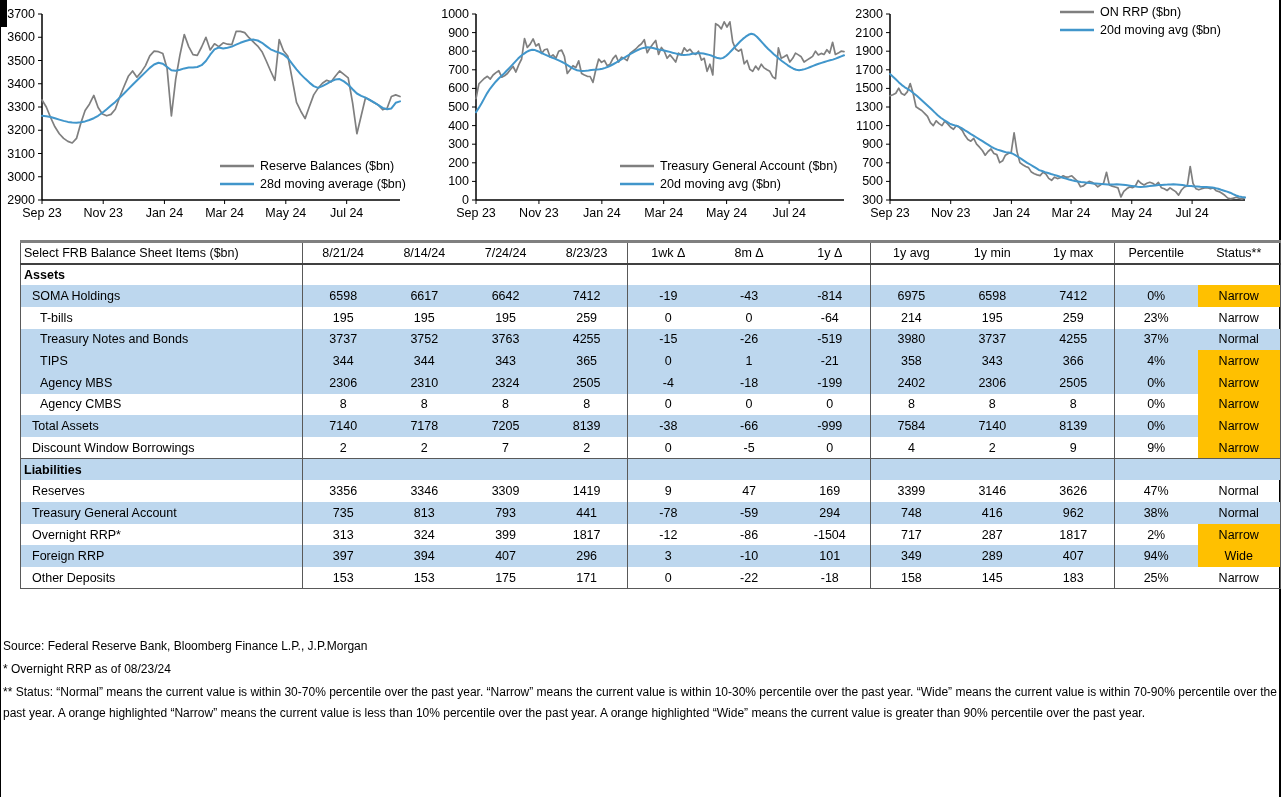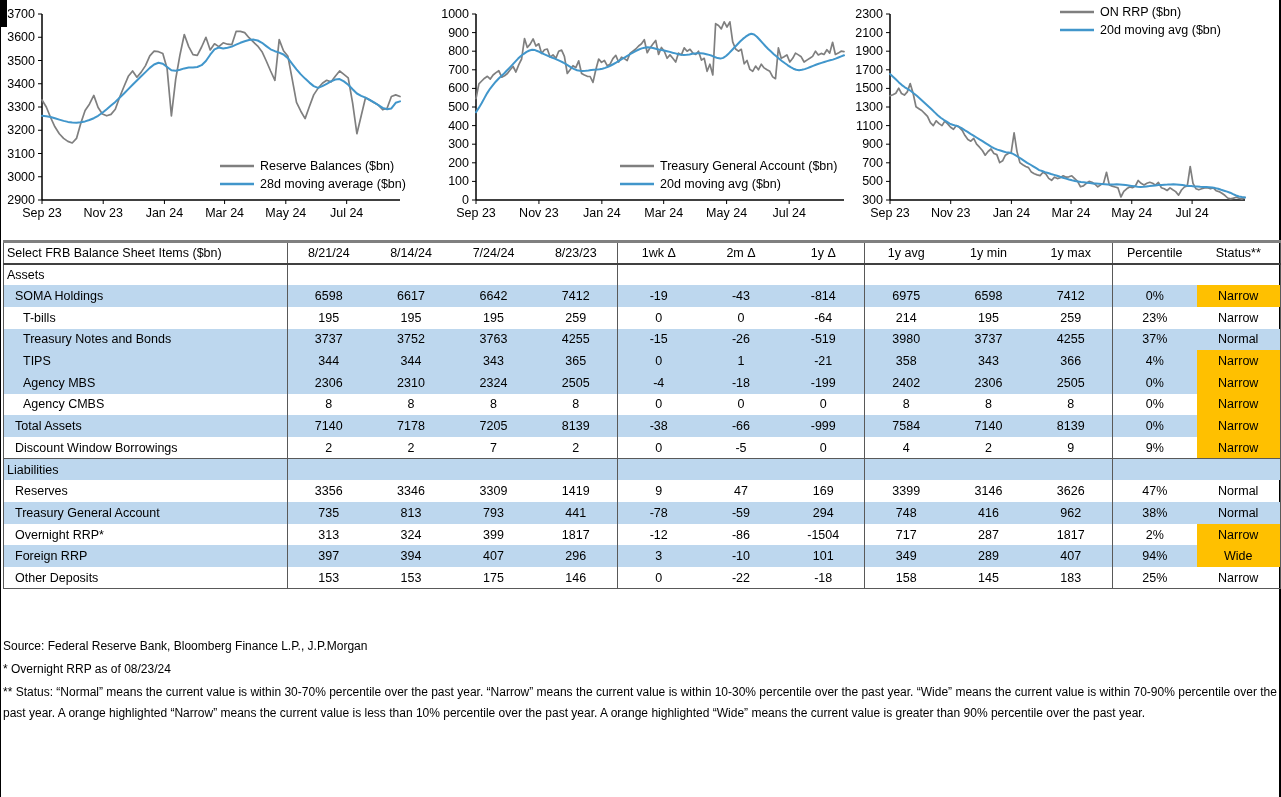--- a/index.html
+++ b/index.html
@@ -5,33 +5,33 @@
   html,body{margin:0;padding:0;width:1281px;height:797px;overflow:hidden;background:#fff;
     font-family:"Liberation Sans",sans-serif;color:#000;position:relative;}
   .frame-left{position:absolute;left:0;top:0;width:1px;height:797px;background:#000;}
   .frame-right{position:absolute;right:0;top:0;width:2px;height:797px;background:#000;}
   .corner-mark{position:absolute;left:0;top:0;width:7px;height:27px;background:#000;}
   svg.chart{position:absolute;top:0;}
   #chart-0{left:2px;}
   #chart-1{left:430px;}
   #chart-2{left:850px;}
   svg.chart text{font:12.5px "Liberation Sans",sans-serif;fill:#000;}
-  #bs-table{position:absolute;top:240px;left:3px;border-collapse:collapse;table-layout:fixed;
+  #bs-table{position:absolute;top:240px;left:20px;border-collapse:collapse;table-layout:fixed;
     border:1.5px solid #595959;border-top:3px solid #808080;padding-left:16px;}
   #bs-table td,#bs-table th{font-size:12.5px;font-weight:normal;padding:0;white-space:nowrap;overflow:hidden;}
   #bs-table tr{height:21.7px;}
   #bs-table tr.head-row{height:22px;}
   #bs-table tr.head-row th{border-bottom:2px solid #404040;}
   #bs-table .gb{border-right:1.5px solid #595959;}
   #bs-table .lbl{text-align:left;}
   #bs-table .num{text-align:center;}
   #bs-table tr.shade td{background:#BDD7EE;}
   #bs-table td.orange{background:#FFC000 !important;}
   #bs-table tr.section-end td{border-bottom:1.5px solid #595959;}
-  #bs-table .bold{font-weight:normal;}
+  #bs-table .bold{font-weight:bold;}
   .footer{position:absolute;left:3px;top:636px;width:1274px;font-size:12px;line-height:21px;}
   .footer .fline{margin:0 0 2px 0;}
   .footer .fpara{margin:0;}
 </style>
 </head>
 <body>
 
 <div class="corner-mark"></div>
 <div class="frame-left"></div>
 <div class="frame-right"></div>
@@ -182,21 +182,21 @@
       <col style="width:84px">
   </colgroup>
   <thead>
       <tr class="head-row">
         <th class="lbl gb" style="padding-left: 3px;">Select FRB Balance Sheet Items ($bn)</th>
         <th class="num">8/21/24</th>
         <th class="num">8/14/24</th>
         <th class="num">7/24/24</th>
         <th class="num gb">8/23/23</th>
         <th class="num">1wk Δ</th>
-        <th class="num">2m Δ</th>
+        <th class="num">8m Δ</th>
         <th class="num gb">1y Δ</th>
         <th class="num">1y avg</th>
         <th class="num">1y min</th>
         <th class="num gb">1y max</th>
         <th class="num">Percentile</th>
         <th class="num">Status**</th>
       </tr>
     </thead>
   <tbody>
       <tr>
@@ -407,21 +407,21 @@
         <td class="num">289</td>
         <td class="num gb">407</td>
         <td class="num">94%</td>
         <td class="num orange">Wide</td>
       </tr>
       <tr>
         <td class="lbl gb" style="padding-left: 11px;">Other Deposits</td>
         <td class="num">153</td>
         <td class="num">153</td>
         <td class="num">175</td>
-        <td class="num gb">146</td>
+        <td class="num gb">171</td>
         <td class="num">0</td>
         <td class="num">-22</td>
         <td class="num gb">-18</td>
         <td class="num">158</td>
         <td class="num">145</td>
         <td class="num gb">183</td>
         <td class="num">25%</td>
         <td class="num">Narrow</td>
       </tr>
     </tbody>

